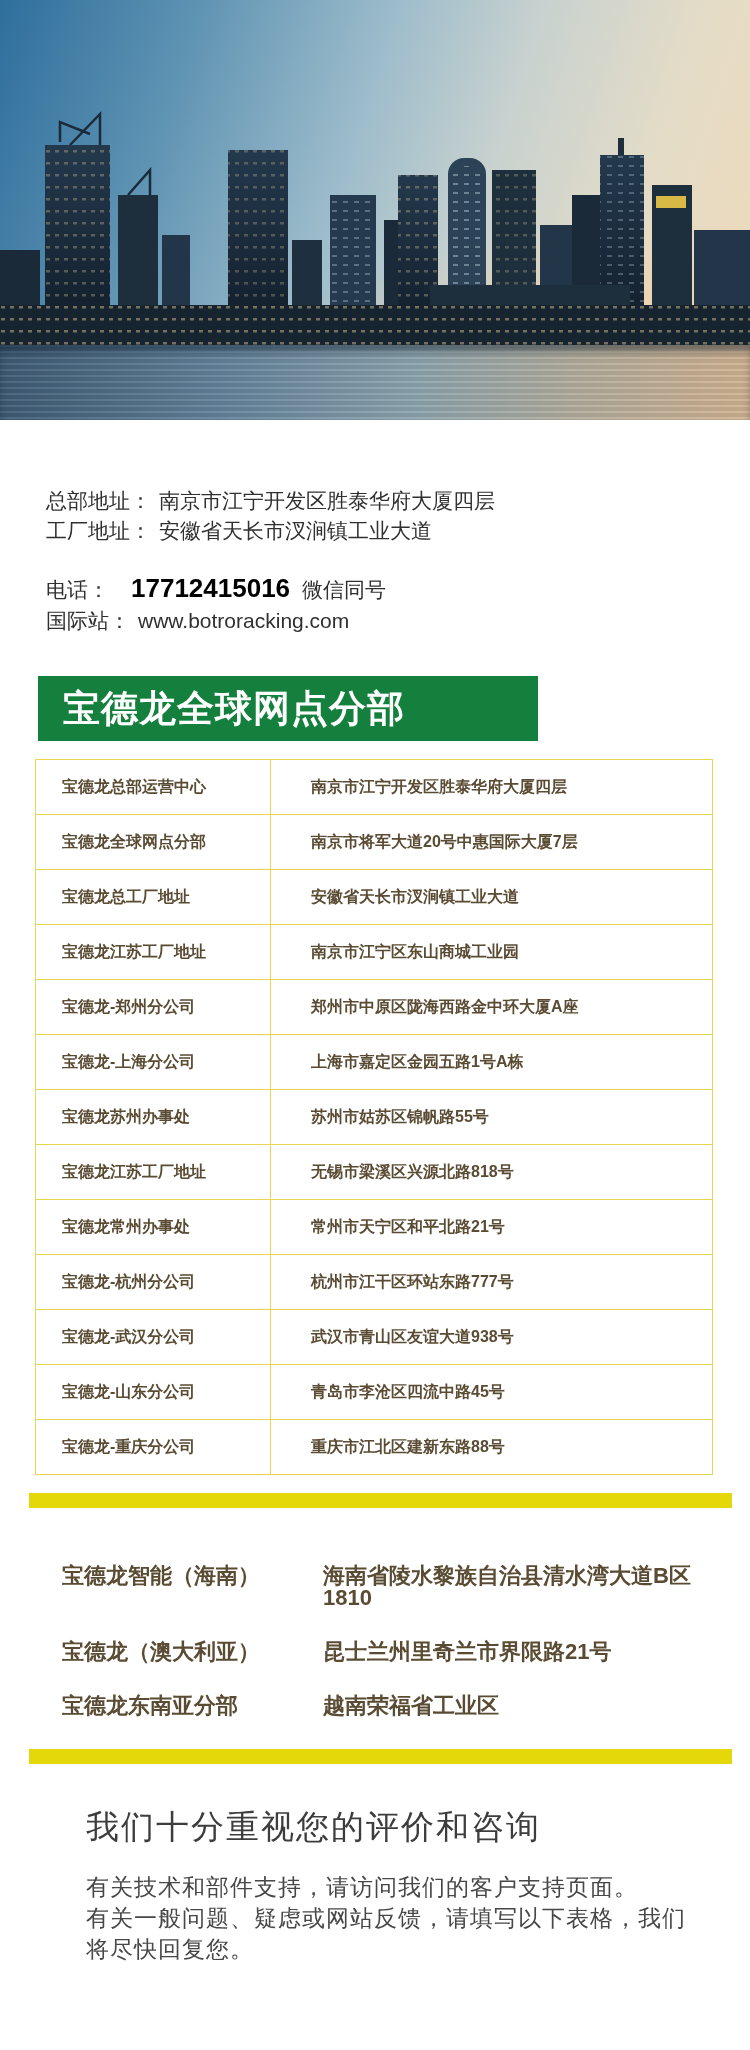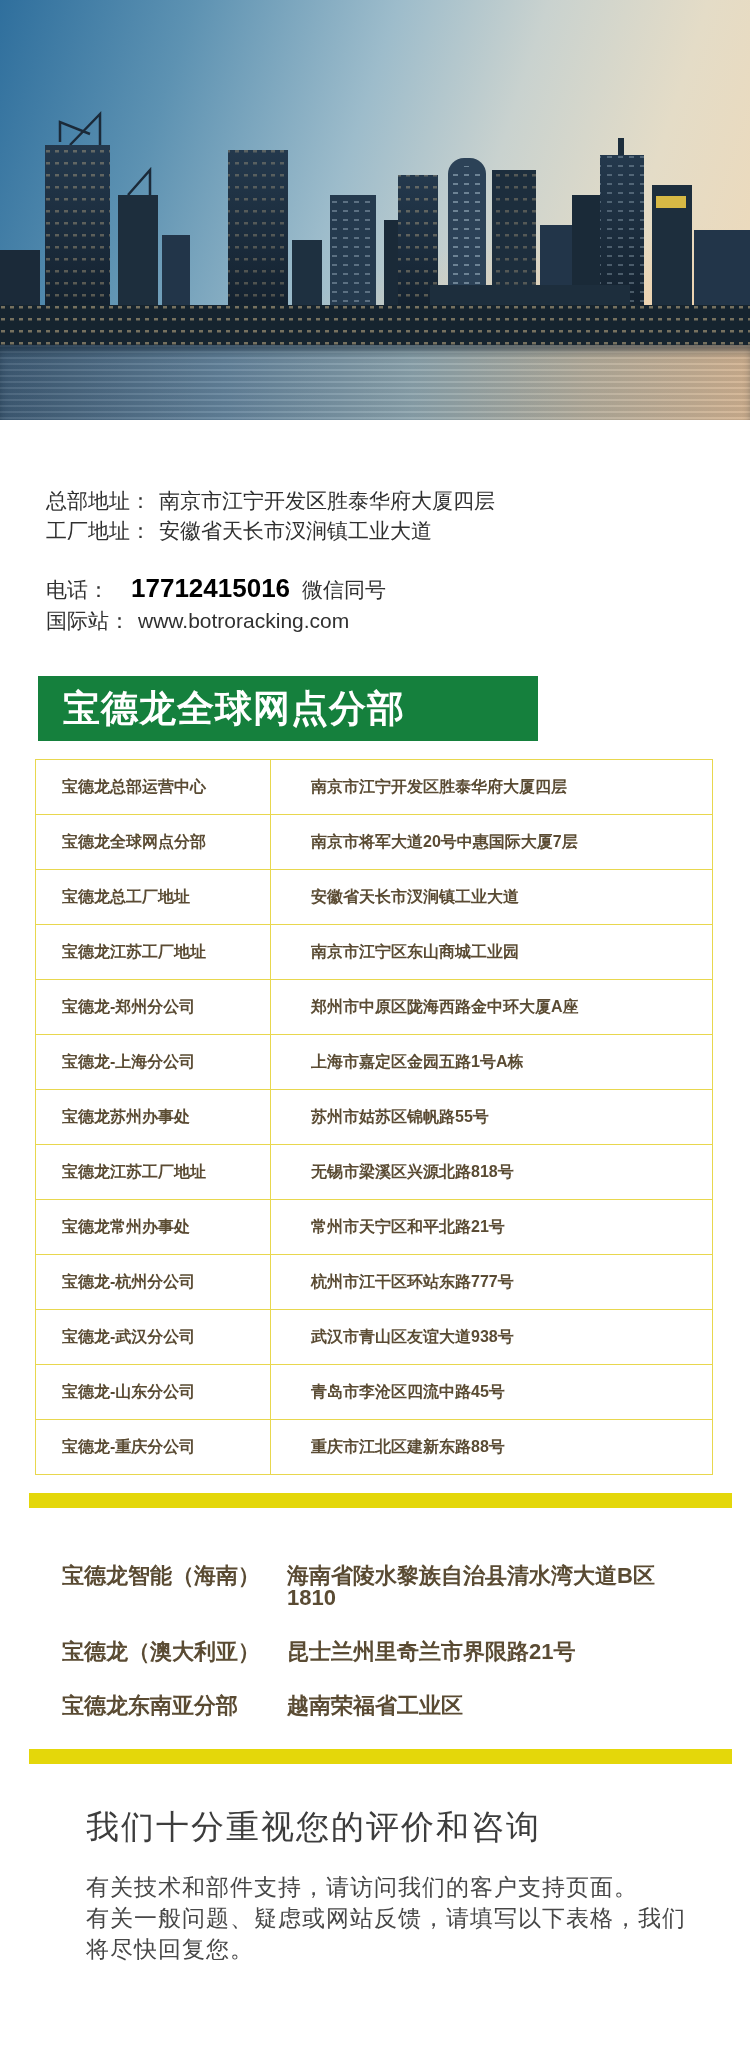--- a/index.html
+++ b/index.html
@@ -38,21 +38,21 @@
   table.branches td.col-name{width:235px;padding-left:26px;box-sizing:border-box;}
   table.branches td.col-addr{padding-left:40px;}
 
   
   .bar{margin-left:29px;width:703px;height:15px;background:#e4d70a;}
   .bar-top{margin-top:18px;}
   .bar-bottom{margin-top:31px;}
 
   
   .overseas{margin:57px 0 0 62px;font-size:22px;color:#5a4b33;font-weight:600;}
-  .o-row{display:flex;line-height:22px;margin-bottom:32px;}
+  .o-row{display:flex;line-height:22px;margin-bottom:32px;gap:36px;}
   .o-name{width:225px;flex:none;}
   .o-addr{flex:1;}
 
   
   .footer{margin:42px 0 0 86px;color:#3d3d3d;}
   .f-title{font-size:33px;font-weight:normal;line-height:42px;margin:0;letter-spacing:2px;}
   .f-text{margin:24px 0 0 0;font-size:23px;line-height:31px;color:#474747;letter-spacing:1px;}
 </style>
 </head>
 <body>

